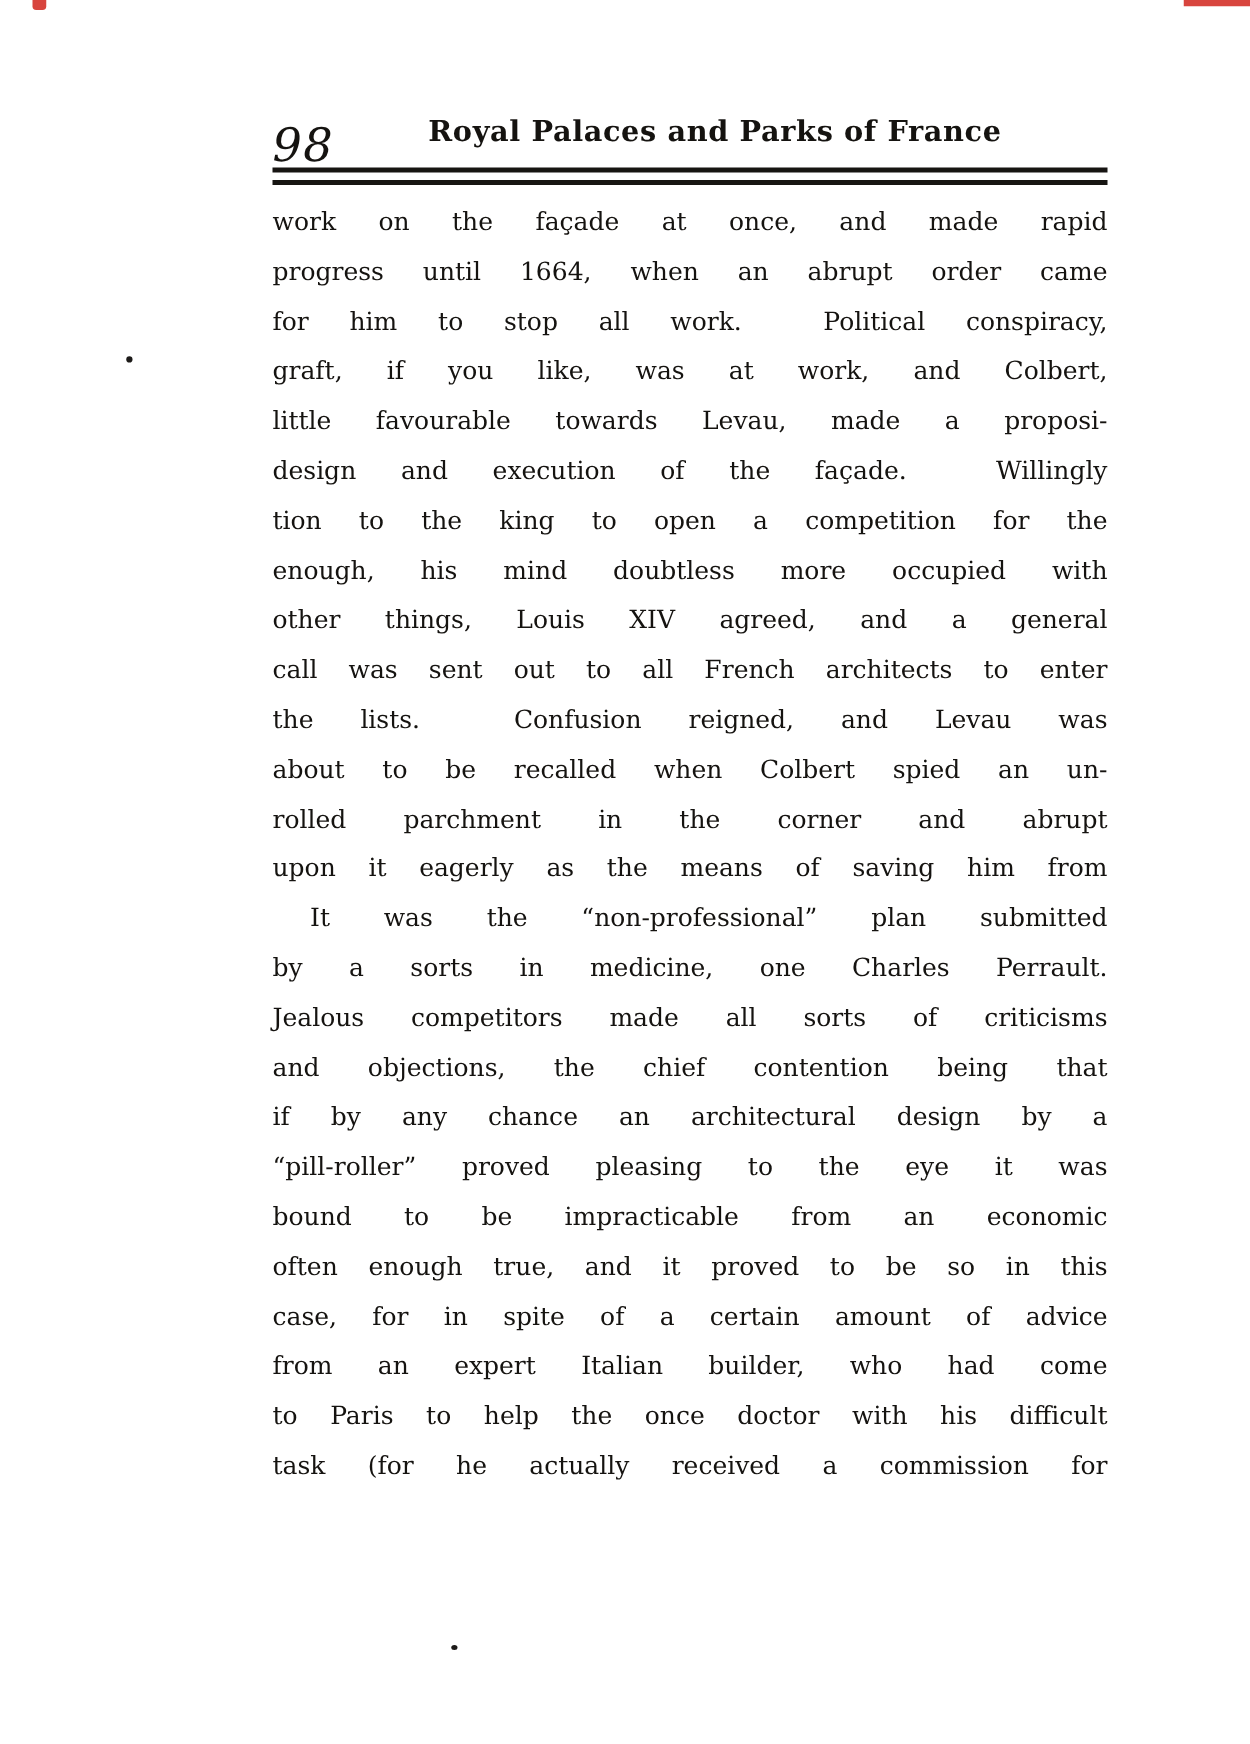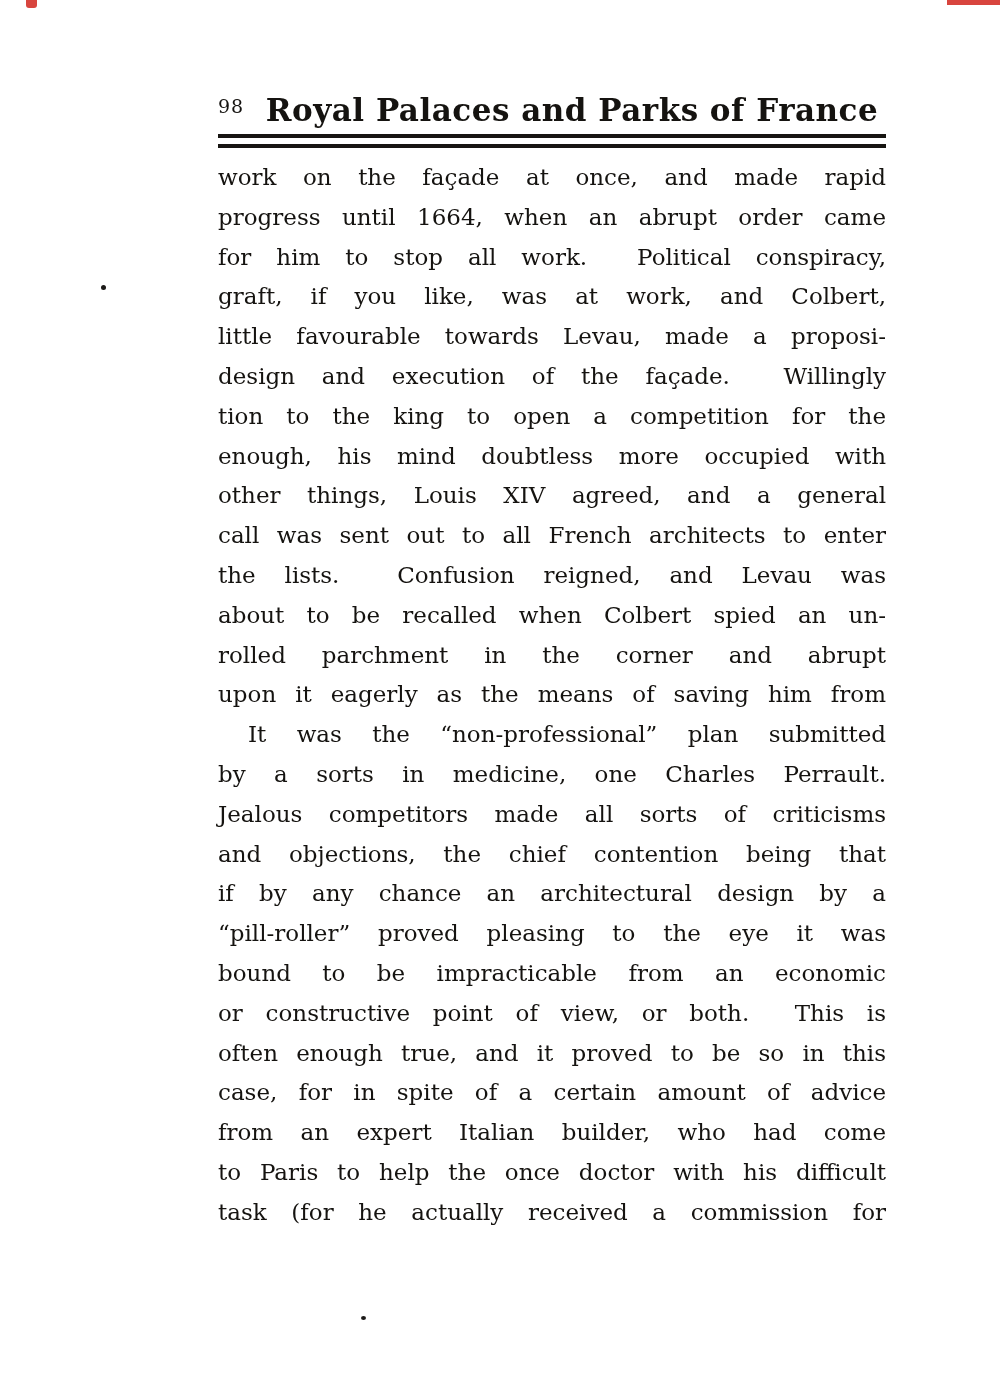--- a/index.html
+++ b/index.html
@@ -26,50 +26,51 @@
     position: absolute;
     top: 92px;
     left: 0;
     width: 100%;
     height: 38px;
   }
   .page-number {
     position: absolute;
     left: 0;
     top: 3px;
-    font-size: 19px;
+    font-size: 37px;
     letter-spacing: 1px;
     font-weight: 400;
+    font-style: italic;
   }
   .head-title {
     position: absolute;
     left: 40px;
     right: 0;
     top: 0;
     text-align: center;
-    font-size: 31px;
+    font-size: 23px;
     font-weight: 700;
     letter-spacing: 0.5px;
     white-space: nowrap;
   }
   .double-rule {
     position: absolute;
     top: 134px;
     left: 0;
     width: 100%;
     height: 6px;
     border-top: 4px solid #171512;
     border-bottom: 4px solid #171512;
   }
   .body-text {
     position: absolute;
     top: 158px;
     left: 0;
     width: 100%;
-    font-size: 23px;
+    font-size: 20px;
     line-height: 39.8px;
   }
   .text-line {
     text-align: justify;
     text-align-last: justify;
     white-space: normal;
   }
   .text-line.para-end {
     text-align-last: left;
   }
@@ -123,21 +124,20 @@
         <div class="text-line">about to be recalled when Colbert spied an un-</div>
         <div class="text-line">rolled parchment in the corner and abrupt</div>
         <div class="text-line">upon it eagerly as the means of saving him from</div>
         <div class="text-line indent">It was the “non-professional” plan submitted</div>
         <div class="text-line">by a sorts in medicine, one Charles Perrault.</div>
         <div class="text-line">Jealous competitors made all sorts of criticisms</div>
         <div class="text-line">and objections, the chief contention being that</div>
         <div class="text-line">if by any chance an architectural design by a</div>
         <div class="text-line">“pill-roller” proved pleasing to the eye it was</div>
         <div class="text-line">bound to be impracticable from an economic</div>
-        <div class="text-line">or constructive point of view, or both.&nbsp; This is</div>
         <div class="text-line">often enough true, and it proved to be so in this</div>
         <div class="text-line">case, for in spite of a certain amount of advice</div>
         <div class="text-line">from an expert Italian builder, who had come</div>
         <div class="text-line">to Paris to help the once doctor with his difficult</div>
         <div class="text-line">task (for he actually received a commission for</div>
       </div>
 
   </div>
 
   <div class="speck speck-1"></div>

